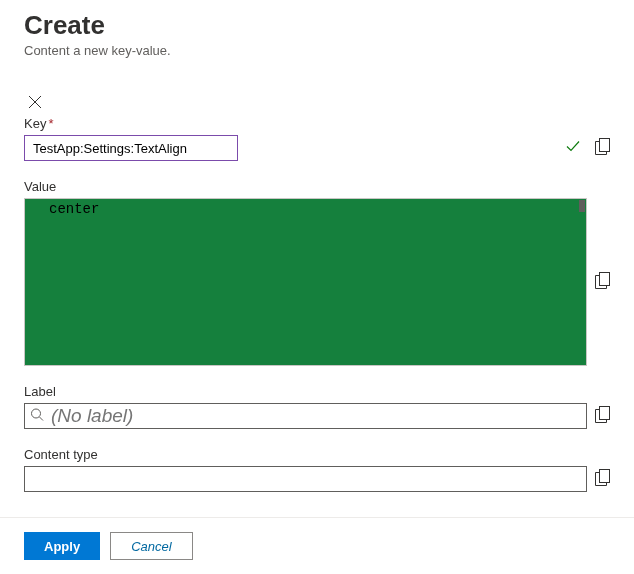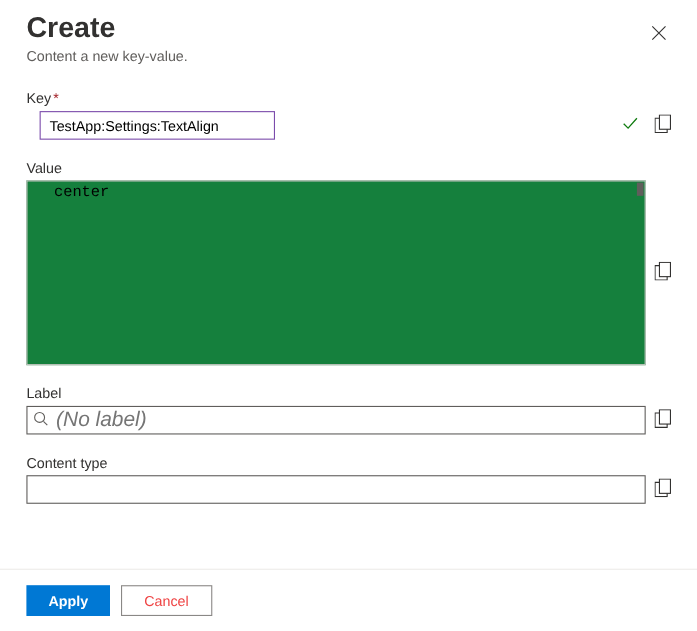--- a/index.html
+++ b/index.html
@@ -13,20 +13,21 @@
       height: 574px;
       position: relative;
     }
     .panel {
       padding: 10px 24px 0 24px;
     }
     .header-row {
       display: flex;
       justify-content: space-between;
       align-items: flex-start;
+      flex-direction: column;
     }
     .title {
       font-size: 26px;
       font-weight: 600;
       margin: 0;
       line-height: 1.2;
     }
     .subtitle {
       font-size: 13px;
       color: #605e5c;
@@ -68,21 +69,20 @@
       height: 26px;
       border: 1px solid #605e5c;
       padding: 0 8px;
       font-size: 13px;
       font-family: inherit;
       outline: none;
     }
     .text-input.key-input {
       border: 1px solid #7b4bab;
       padding-right: 28px;
-      margin-left: 12px;
     }
     .key-wrap {
       flex: 1;
       position: relative;
     }
     .check-icon {
       position: absolute;
       right: 6px;
       top: 50%;
       transform: translateY(-50%);
@@ -162,22 +162,23 @@
       border: none;
       text-align: right;
     }
     .btn-primary {
       background: #0078d4;
       color: #fff;
       font-weight: 600;
     }
     .btn-secondary {
       background: #fff;
-      color: #ef4444;
+      color: #0369a1;
       border: 1px solid #8a8886;
+      font-style: italic;
     }
   </style>
 </head>
 <body>
 
 <div class="panel">
   <div class="header-row">
     <div>
       <h1 class="title">Create</h1>
       <div class="subtitle">Content a new key-value.</div>

